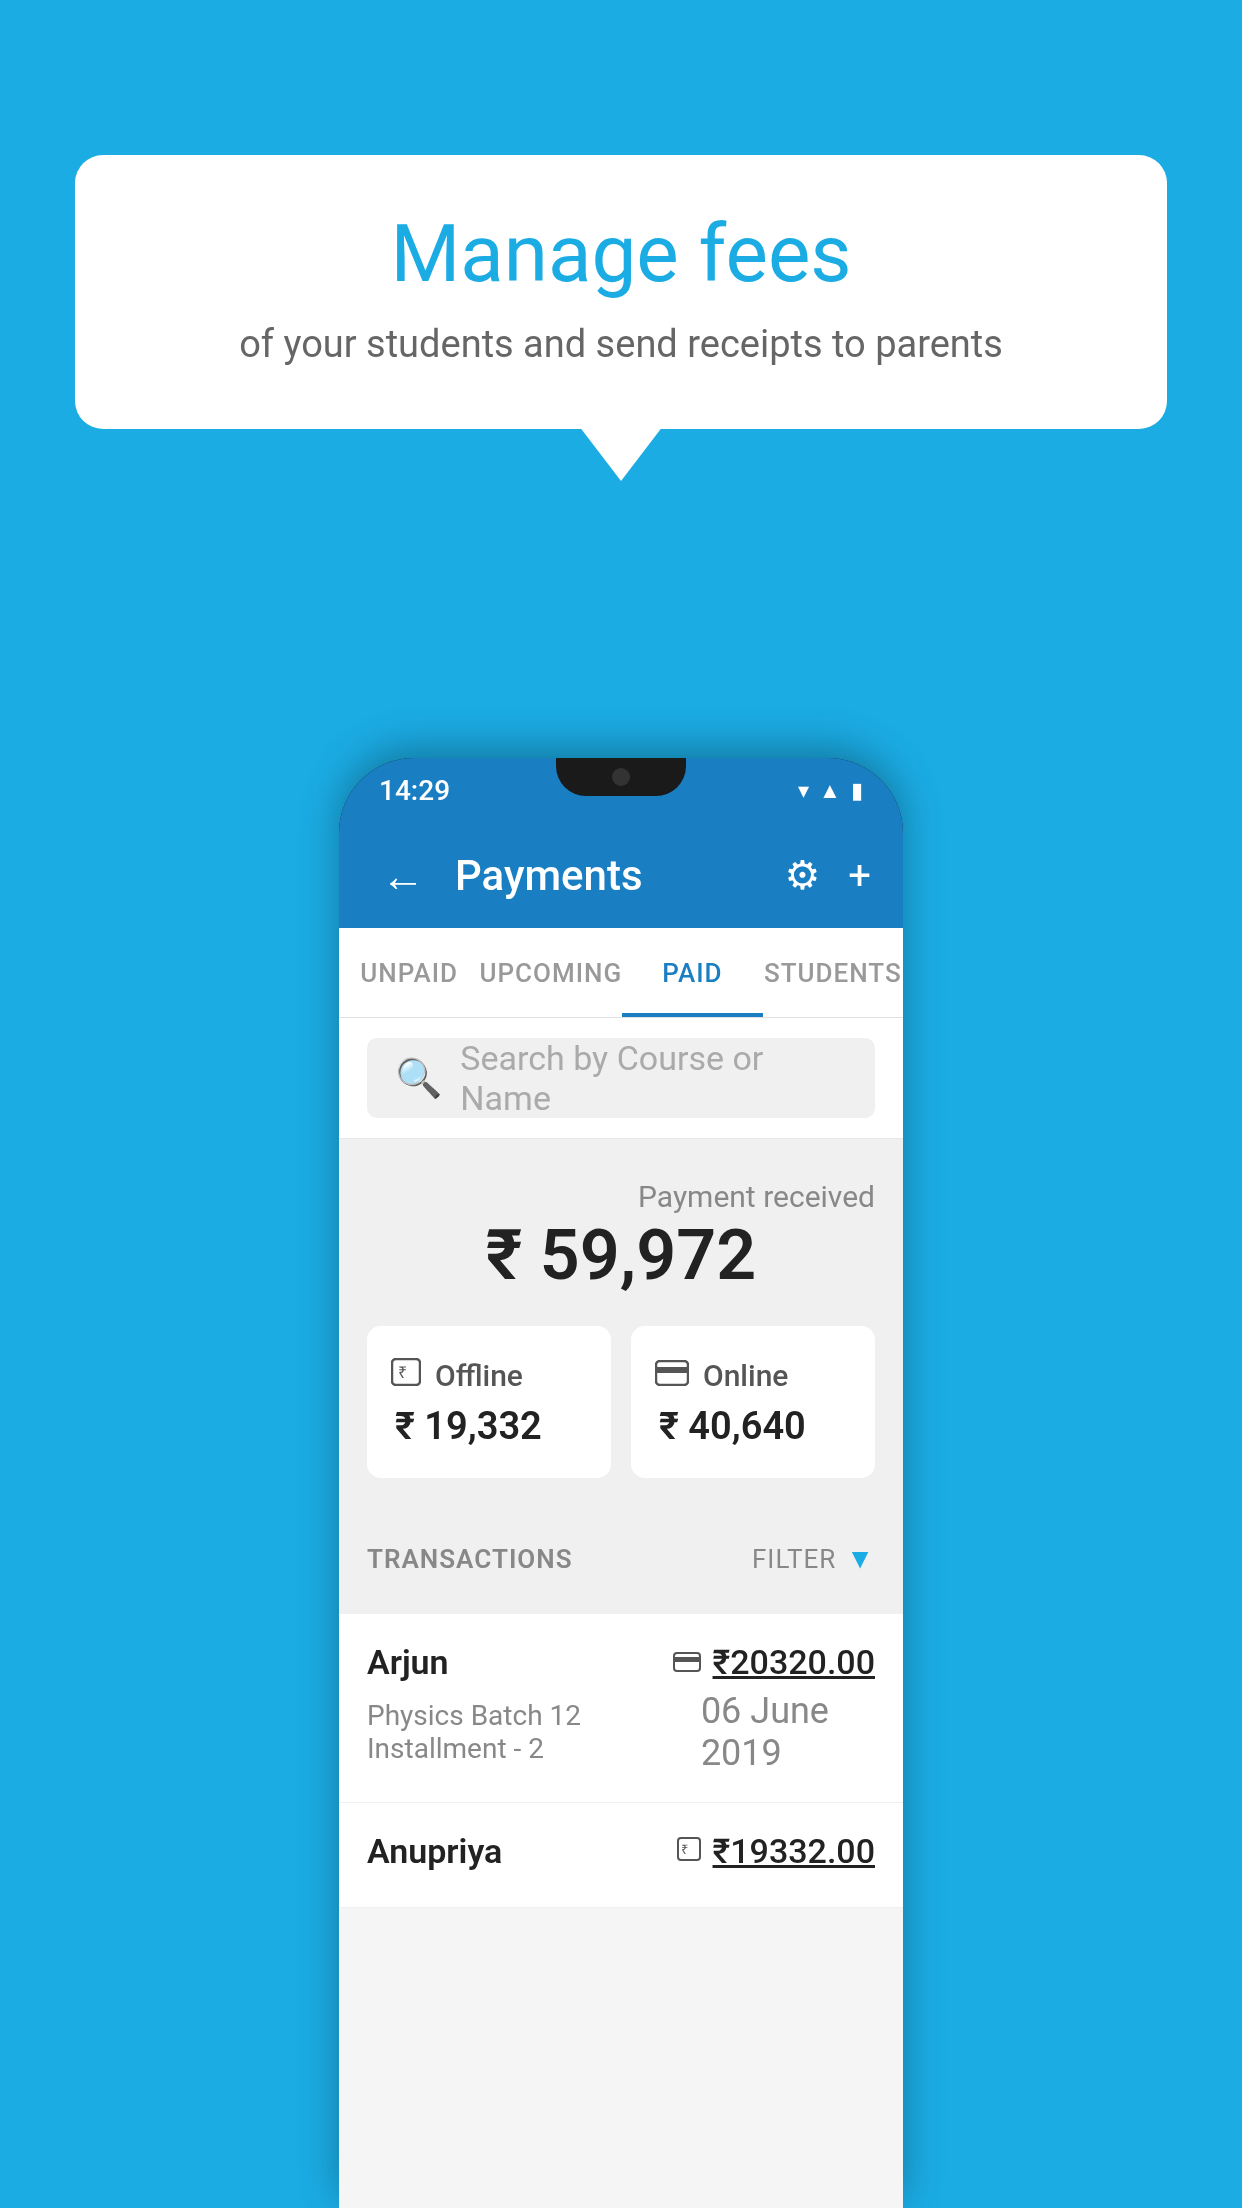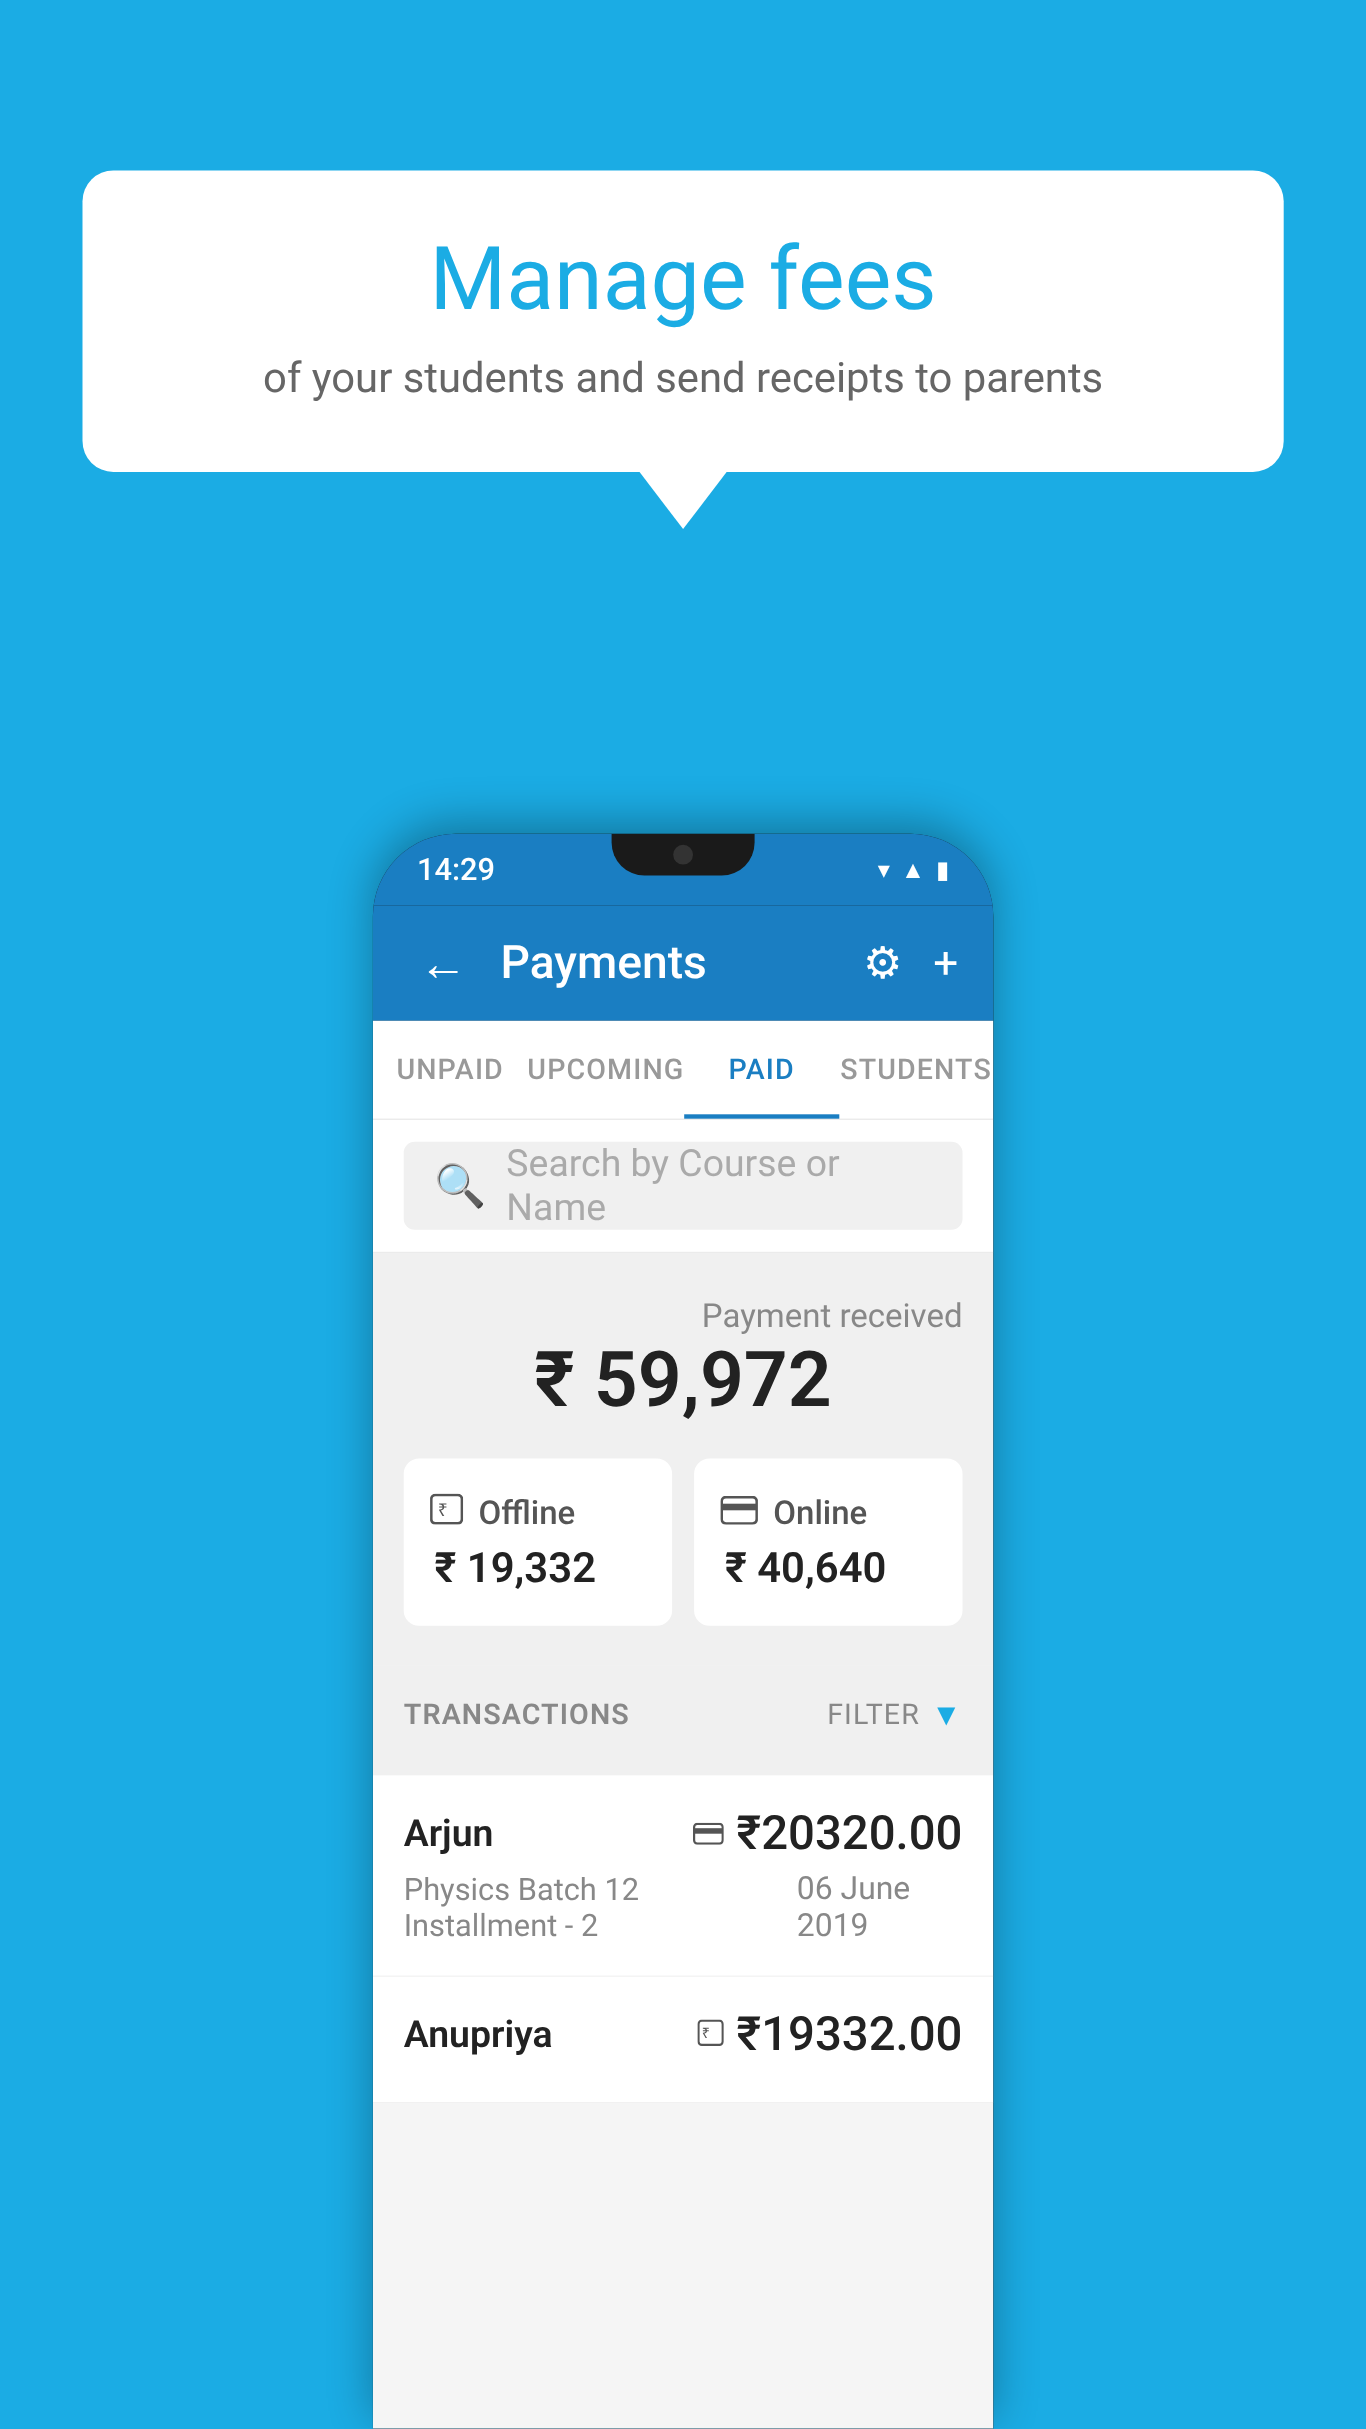--- a/index.html
+++ b/index.html
@@ -347,38 +347,39 @@
       align-items: center;
       gap: 12px;
     }
 
     .pay-method-icon {
       font-size: 28px;
       color: #555;
     }
 
     .transaction-amount {
-      font-size: 43px;
+      font-size: 34px;
       font-weight: 500;
       color: #222;
+      text-decoration: underline;
     }
 
     .transaction-row2 {
       display: flex;
       justify-content: space-between;
       align-items: center;
     }
 
     .transaction-course {
       font-size: 28px;
       color: #888;
     }
 
     .transaction-date {
-      font-size: 29px;
+      font-size: 36px;
       color: #888;
       margin-left: 16px;
     }
   </style>
 </head>
 <body>
 
 <div class="speech-bubble-container">
   <div class="speech-bubble">
     <div class="bubble-title">Manage fees</div>

